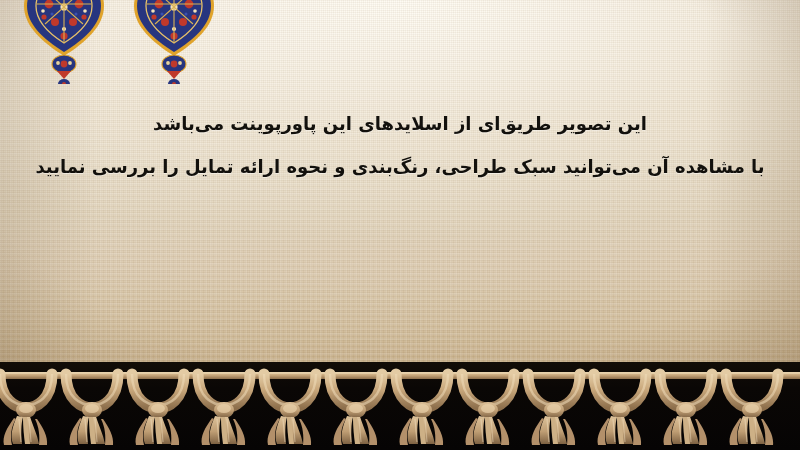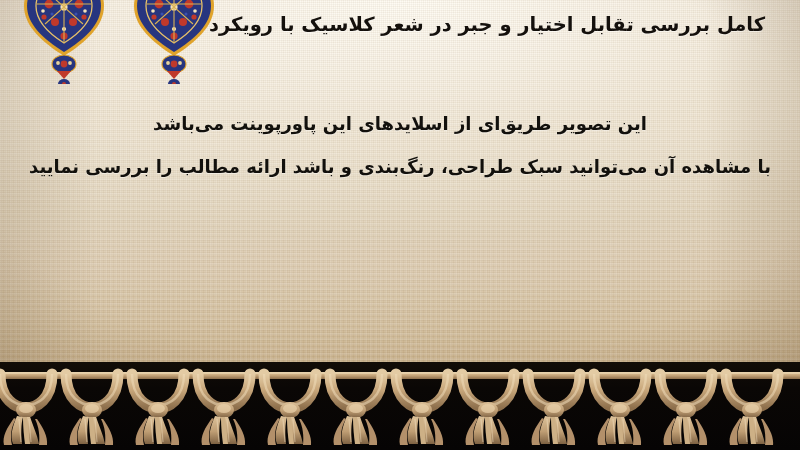--- a/index.html
+++ b/index.html
@@ -200,26 +200,25 @@
       <g transform="translate(58,92)">
           <use href="#pendant"></use>
         </g>
       <g transform="translate(168,92)">
           <use href="#pendant"></use>
         </g>
     </svg>
   </div>
 
   <div class="title-block">
-    <div class="title-line l1">کامل بررسی تقابل اختیار و جبر در شعر کلاسیک با رویکرد</div>
   </div>
 
   <div class="body-block">
     <div class="body-line">این تصویر طریق‌ای از اسلایدهای این پاورپوینت می‌باشد</div>
-    <div class="body-line">با مشاهده آن می‌توانید سبک طراحی، رنگ‌بندی و باشد ارائه مطالب را بررسی نمایید</div>
+    <div class="body-line">با مشاهده آن می‌توانید سبک طراحی، رنگ‌بندی و نحوه ارائه تمایل را بررسی نمایید</div>
   </div>
 
   <div class="bottom-band"></div>
 
   <svg class="fringe-svg" viewBox="0 0 800 120" xmlns="http://www.w3.org/2000/svg">
     <defs>
       <linearGradient id="cordg" x1="0" y1="0" x2="0" y2="1">
         <stop offset="0%" stop-color="#e3cba4"></stop>
         <stop offset="45%" stop-color="#c9a87c"></stop>
         <stop offset="100%" stop-color="#8d6f4c"></stop>

